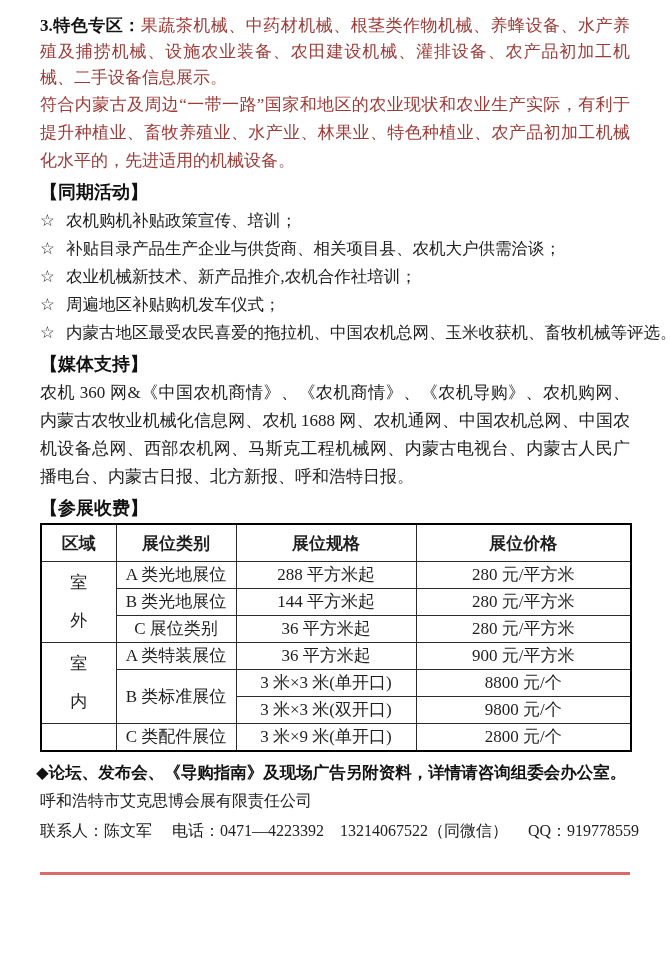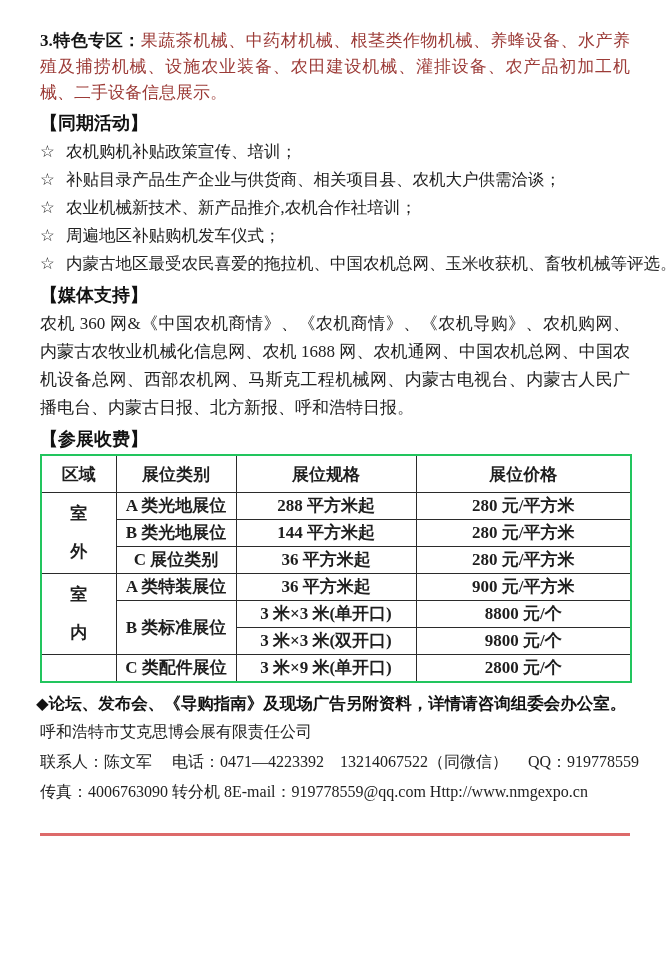--- a/index.html
+++ b/index.html
@@ -1,57 +1,58 @@
 <!DOCTYPE html>
 <html><head>
 <meta charset="utf-8">
 <style>
   html,body{margin:0;padding:0;background:#ffffff;}
   body{width:670px;height:955px;overflow:hidden;}
   .page{
     box-sizing:border-box;
     width:670px;height:955px;
-    padding:28px 40px 0 40px;
+    padding:13px 40px 0 40px;
     font-family:"Liberation Serif","DejaVu Serif",serif;
     color:#212121;
     font-size:17px;
   }
   .p1{margin:0;text-align:justify;line-height:26px;}
   .p1 .label{font-weight:bold;color:#141414;}
   .red{color:#9c3b37;}
   .p2{margin:0;text-align:justify;line-height:28px;}
   h3.sec{margin:5px 0 3px 0;font-size:18px;line-height:24px;color:#121212;font-weight:bold;}
   .bullets{margin:0;}
   .bullet{display:flex;line-height:28px;font-size:16.5px;white-space:nowrap;}
   .bullet .star{width:26px;flex:none;}
   .media-p{margin:1px 0 2px 0;text-align:justify;line-height:28px;}
   table.fees{border-collapse:collapse;table-layout:fixed;width:590px;margin-top:3px;
-             border:2px solid #22c55e;}
+             border:2px solid #000000;}
   .fees th,.fees td{border:1px solid #2b2b2b;text-align:center;padding:0;
                     font-family:"Liberation Serif","DejaVu Serif",serif;color:#1e1e1e;}
   .fees th{height:36px;font-size:17px;font-weight:bold;}
-  .fees td{height:26px;line-height:26px;font-size:17px;font-weight:bold;}
+  .fees td{height:26px;line-height:26px;font-size:17px;font-weight:normal;}
   .col-area{width:75px;}
   .col-type{width:120px;}
   .col-spec{width:180px;}
   .col-price{width:215px;}
   .area-stack{display:inline-block;width:1.15em;word-break:break-all;
               line-height:38px;vertical-align:middle;}
   .note{margin:8px 0 0 -4px;font-weight:bold;line-height:26px;font-size:16.5px;
         white-space:nowrap;color:#121212;}
   .office-line{margin:0;line-height:30px;font-size:16px;white-space:pre;}
   .red-rule{height:3px;background:#dd6a6a;margin-top:26px;width:590px;}
 </style>
 </head>
 <body>
 
 <div class="page">
 
   <p class="p1"><span class="label">3.特色专区：</span><span class="red">果蔬茶机械、中药材机械、根茎类作物机械、养蜂设备、水产养殖及捕捞机械、设施农业装备、农田建设机械、灌排设备、农产品初加工机械、二手设备信息展示。</span></p>
 
+  <p class="p2 red">符合内蒙古及周边“一带一路”国家和地区的农业现状和农业生产实际，有利于提升种植业、畜牧养殖业、水产业、林果业、特色种植业、农产品初加工机械化水平的，先进适用的机械设备。</p>
 
   <h3 class="sec">【同期活动】</h3>
 
   <div class="bullets">
     <div class="bullet">
       <span class="star">☆</span>
       <span>农机购机补贴政策宣传、培训；</span>
     </div>
     <div class="bullet">
       <span class="star">☆</span>
@@ -129,17 +130,16 @@
       <td>2800 元/个</td>
     </tr>
   </tbody>
     </table>
 
   <p class="note"><span>◆</span><span>论坛、发布会、《导购指南》及现场广告另附资料，详情请咨询组委会办公室。</span></p>
 
 
   <p class="office-line">呼和浩特市艾克思博会展有限责任公司</p>
   <p class="office-line">联系人：陈文军　 电话：0471—4223392　13214067522（同微信）　 QQ：919778559</p>
-  <p class="office-line">传真：4006763090 转分机 8E-mail：919778559@qq.com Http://www.nmgexpo.cn</p>
 
   <div class="red-rule"></div>
 
 </div>
 
 </body></html>

